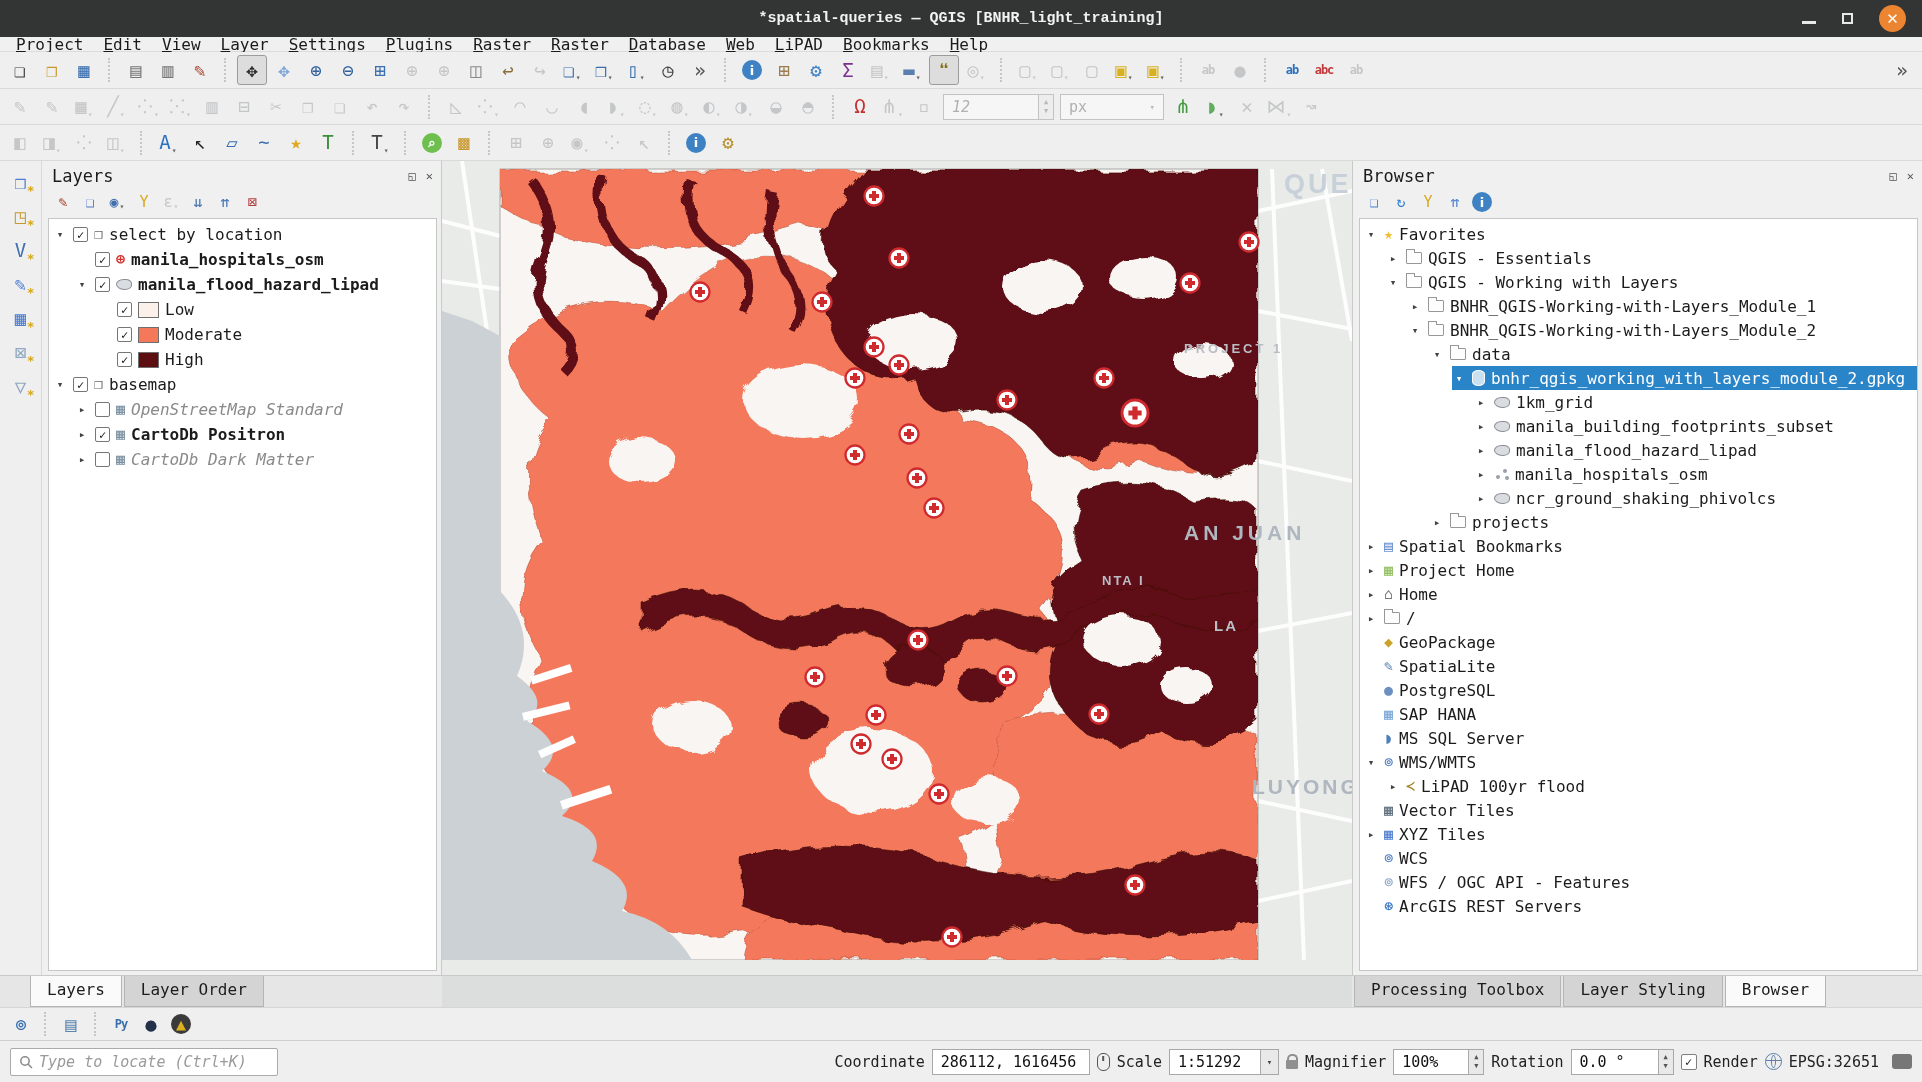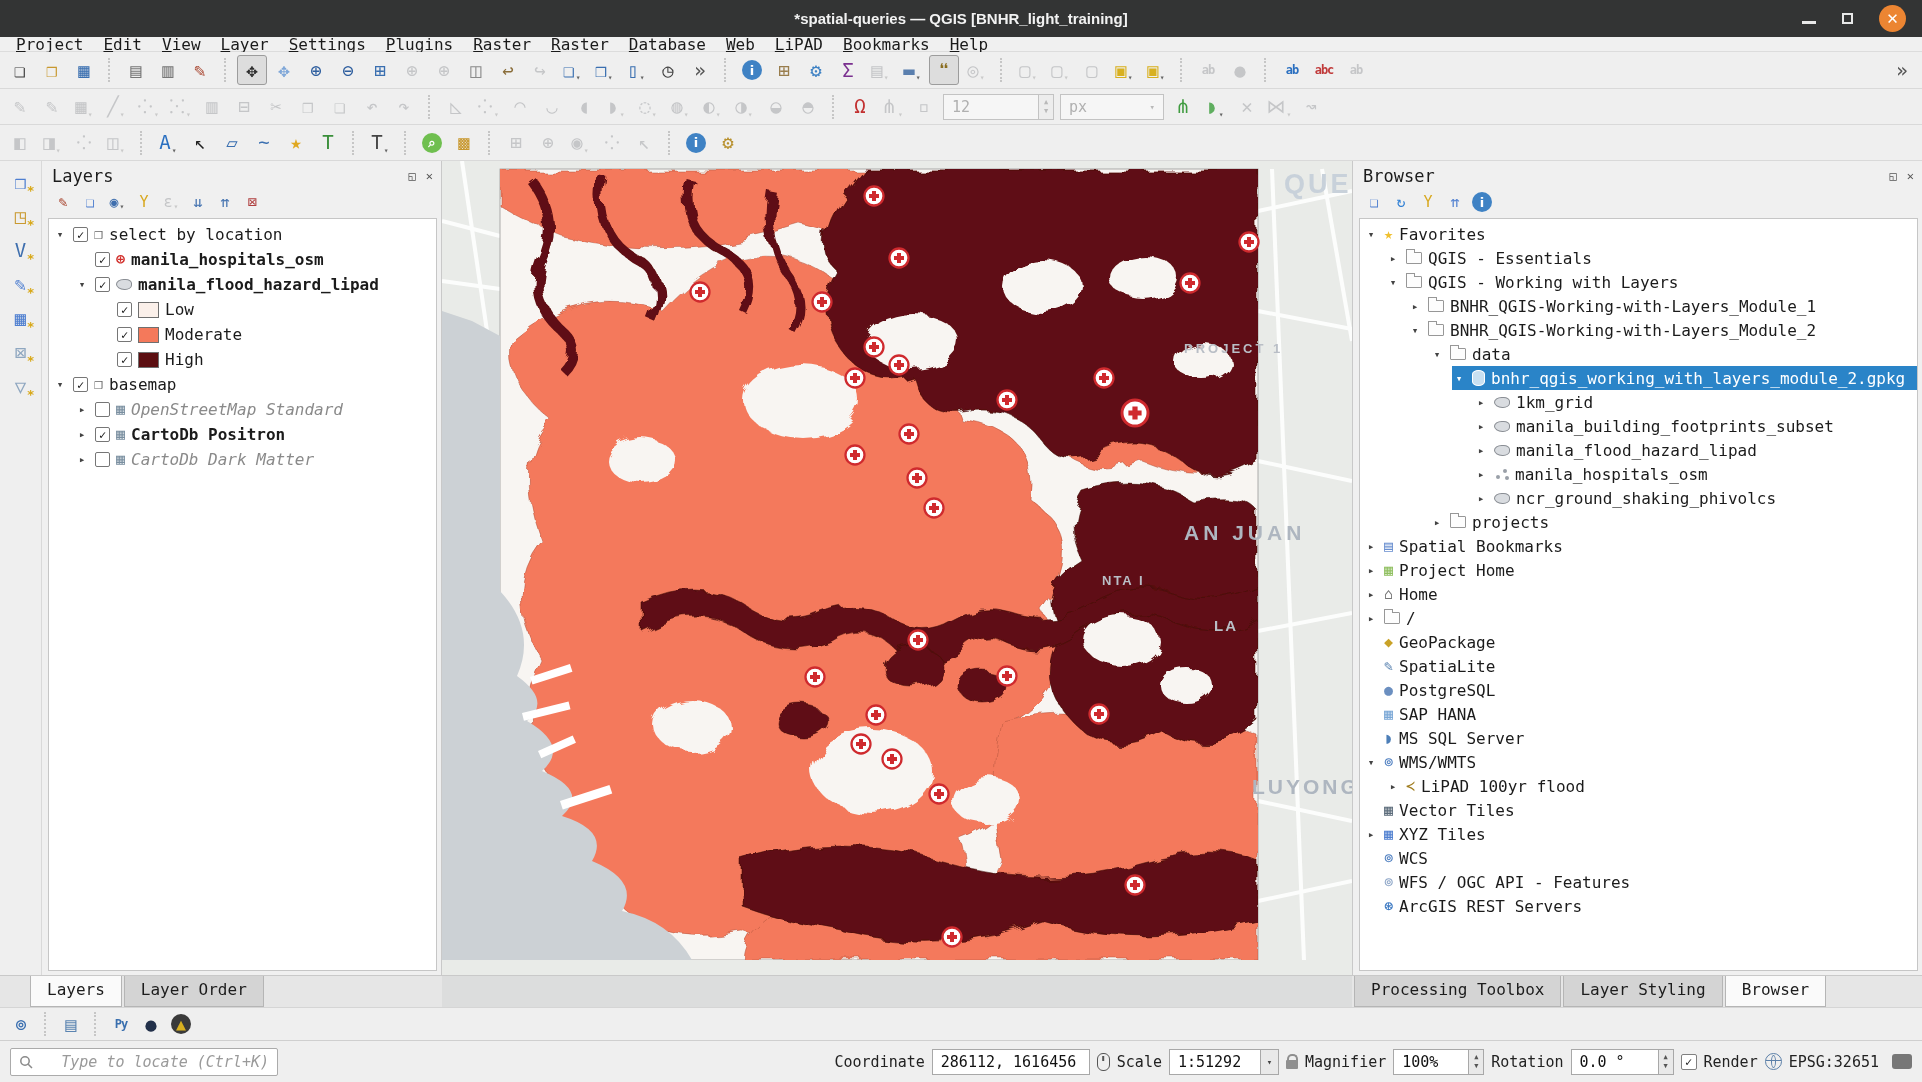--- a/index.html
+++ b/index.html
@@ -3,21 +3,21 @@
 <meta charset="utf-8">
 <style>
   * { margin:0; padding:0; box-sizing:border-box; }
   html,body { width:1922px; height:1082px; overflow:hidden; background:#efefef;
               font-family:"DejaVu Sans Mono", monospace; }
   .app { width:1922px; height:1082px; display:flex; flex-direction:column; }
 
   
   .titlebar { height:37px; background:#333434; display:flex; align-items:center; position:relative; flex:0 0 auto;}
   .title { position:absolute; left:0; right:0; text-align:center; color:#f2f2f2;
-           font-family:Liberation Sans, sans-serif; font-weight:bold; font-size:15px; }
+           font-family:Liberation Mono, monospace; font-weight:bold; font-size:15px; }
   .winbtns { margin-left:auto; display:flex; align-items:center; gap:26px; padding-right:16px; z-index:2;}
   .wb-min { width:14px; height:3px; background:#e8e8e8; margin-top:8px;}
   .wb-max { width:11px; height:11px; border:2px solid #e8e8e8; background:transparent;}
   .wb-close { width:27px; height:27px; border-radius:50%; background:#ec8532; color:#fff;
               display:flex; align-items:center; justify-content:center; font-size:15px; font-weight:bold;
               font-family:"DejaVu Sans", sans-serif;}
 
   
   .menubar { height:15px; background:#f0f0f0; display:flex; align-items:center; padding-left:6px;
              border-bottom:1px solid #dcdcdc; flex:0 0 auto;}
@@ -33,21 +33,21 @@
           position:relative; flex:0 0 auto; margin:0 1px; cursor:default;}
   .tbtn .g { font-size:19px; line-height:1; color:#555; }
   .tbtn .g.sm { font-size:12px; font-weight:bold; letter-spacing:-1px;}
   .tbtn.act { background:#dddddd; border:1px solid #9c9c9c; }
   .tbtn.dis .g { color:#c5c6c8 !important; }
   .tbtn .dd { font-size:8px; color:#666; margin-left:1px; align-self:flex-end; margin-bottom:3px;}
   .tbtn.dis .dd { color:#cacaca; }
   .tbtn .rnd { width:20px; height:20px; border-radius:50%; display:flex; align-items:center; justify-content:center;
                font-size:13px; font-weight:bold; font-family:"DejaVu Sans", sans-serif;}
   .tbtn .badge { position:absolute; right:1px; bottom:-1px; color:#d8a818; font-size:13px; font-weight:bold;}
-  .tb-spin { display:flex; align-items:center; margin:12px 3px; }
+  .tb-spin { display:flex; align-items:center; margin:12px 3px;font-style:italic; }
   .tb-field { width:96px; height:26px; border:1px solid #c3c3c3; background:#f6f6f6; color:#b0b0b0;
               font-size:15px; display:flex; align-items:center; padding-left:8px; }
   .spincol { width:15px; height:26px; border:1px solid #c3c3c3; border-left:none; display:flex;
              flex-direction:column; align-items:center; justify-content:center; background:#ededed;
              font-size:7px; color:#b9b9b9; line-height:1.2;}
   .tb-combo { width:104px; height:26px; border:1px solid #c3c3c3; background:#f6f6f6; color:#b0b0b0;
               font-size:15px; display:flex; align-items:center; padding:0 8px; margin:0 3px;}
   .tb-combo .ca { margin-left:auto; font-size:9px; color:#b9b9b9;}
   .push { margin-left:auto; }
 
@@ -109,21 +109,21 @@
 
   
   .pluginbar { height:33px; background:#efefef; border-top:1px solid #d5d5d5; display:flex;
                align-items:center; padding-left:6px; flex:0 0 auto;}
   .pluginbar .tbtn { width:28px; height:28px; }
 
   
   .statusbar { height:42px; background:#efefef; border-top:1px solid #cfcfcf; display:flex;
                align-items:center; padding:0 10px; gap:8px; font-size:15px; color:#222; flex:0 0 auto;}
   .locator { width:268px; height:28px; background:#fff; border:1px solid #ababab; border-radius:2px;
-             display:flex; align-items:center; gap:6px; padding:0 8px; color:#9a9a9a; font-style:italic; font-size:15px;justify-content:space-between;}
+             display:flex; align-items:center; gap:6px; padding:0 8px; color:#9a9a9a; font-style:italic; font-size:15px;}
   .sb-right { margin-left:auto; display:flex; align-items:center; gap:7px;}
   .sb-lbl { font-size:15px; }
   .sb-field { height:26px; background:#fff; border:1px solid #a8a8a8; display:flex; align-items:center;
               padding:0 8px; font-size:15px; color:#111; white-space:nowrap;}
   .sb-spincol { width:15px; height:26px; border:1px solid #a8a8a8; border-left:none; background:#e9e9e9;
                 display:flex; flex-direction:column; align-items:center; justify-content:center;
                 font-size:7px; color:#555; line-height:1.2;}
   .sb-comboarr { width:18px; height:26px; border:1px solid #a8a8a8; border-left:none; background:#e9e9e9;
                  display:flex; align-items:center; justify-content:center; font-size:9px; color:#444;}
   .mouseicon { width:13px; height:18px; border:1.6px solid #555; border-radius:6px; position:relative;}

